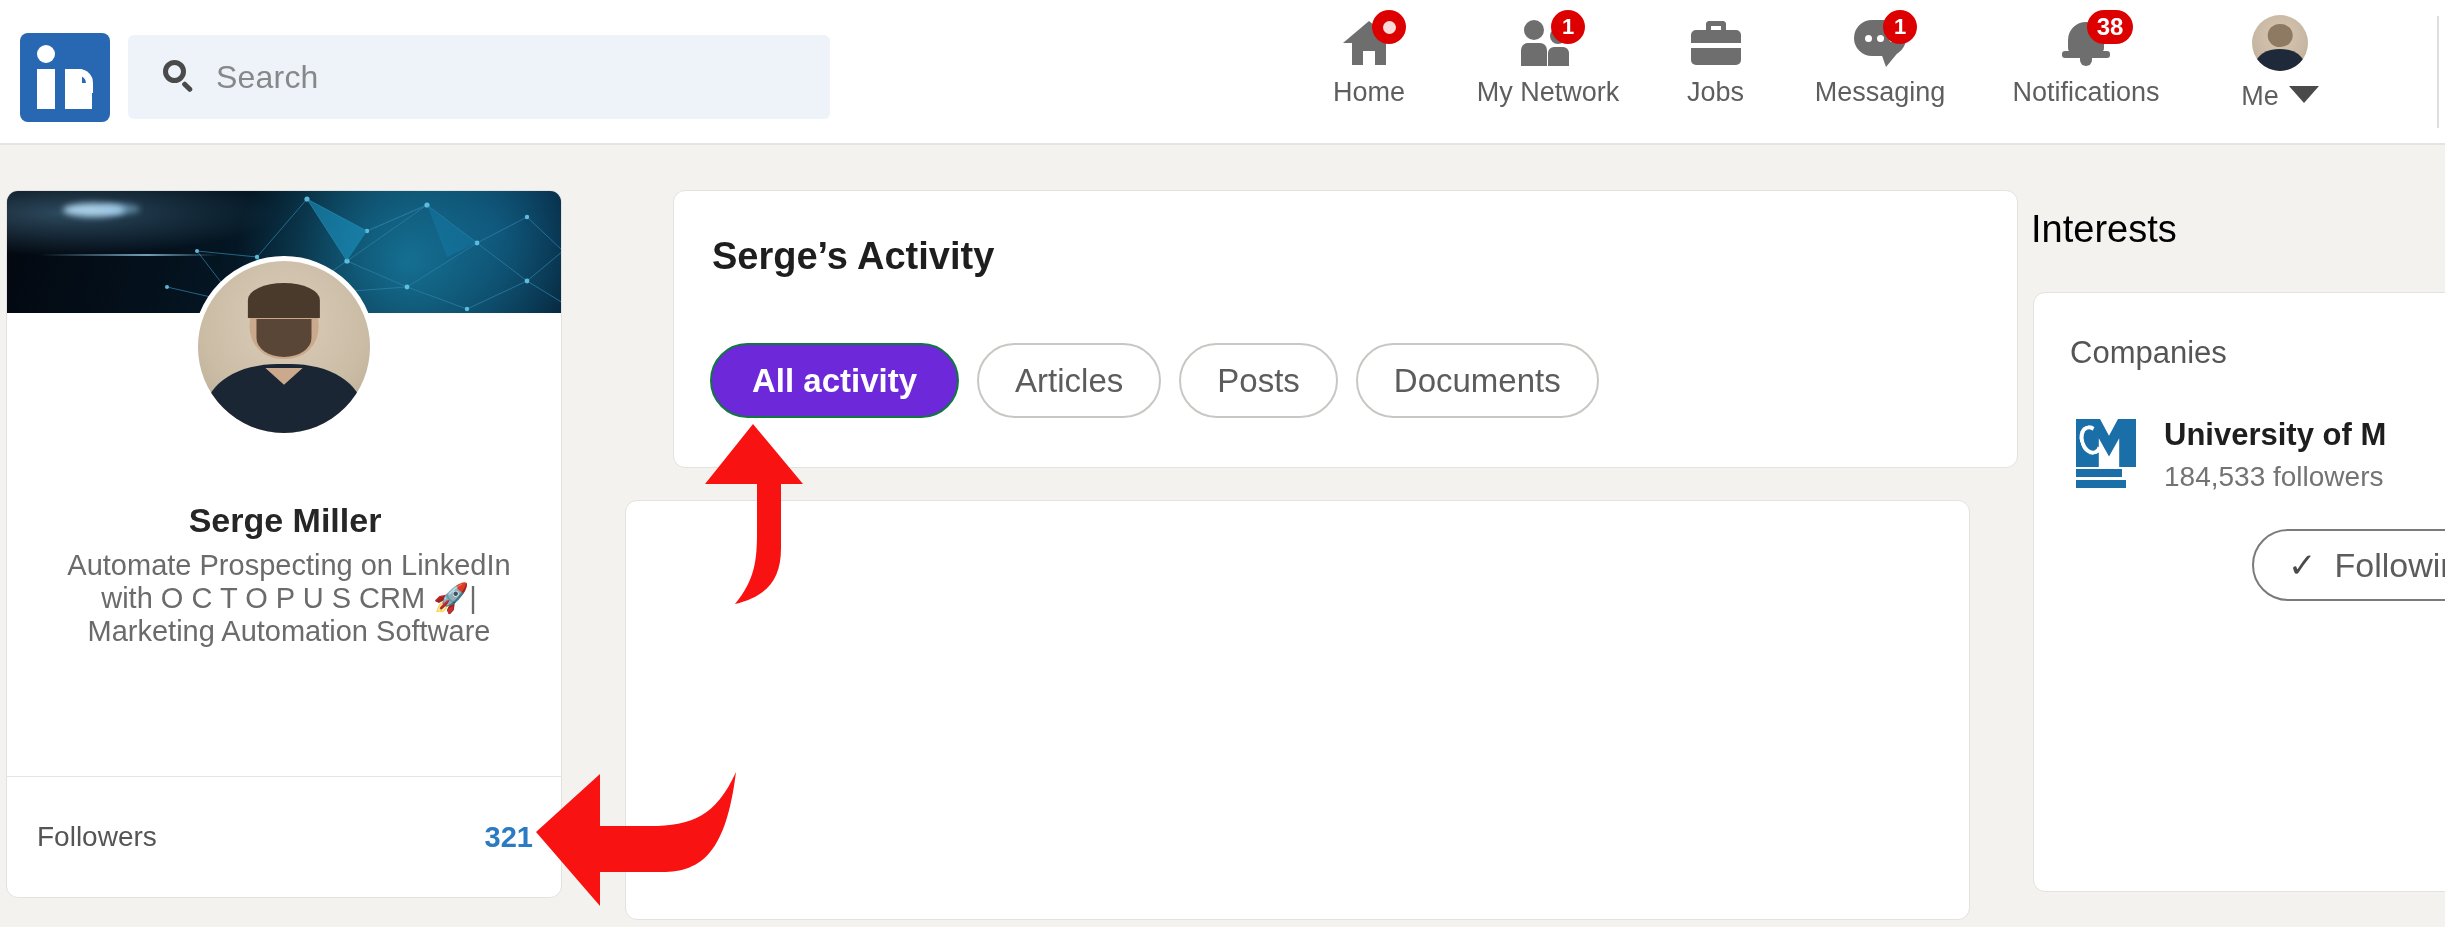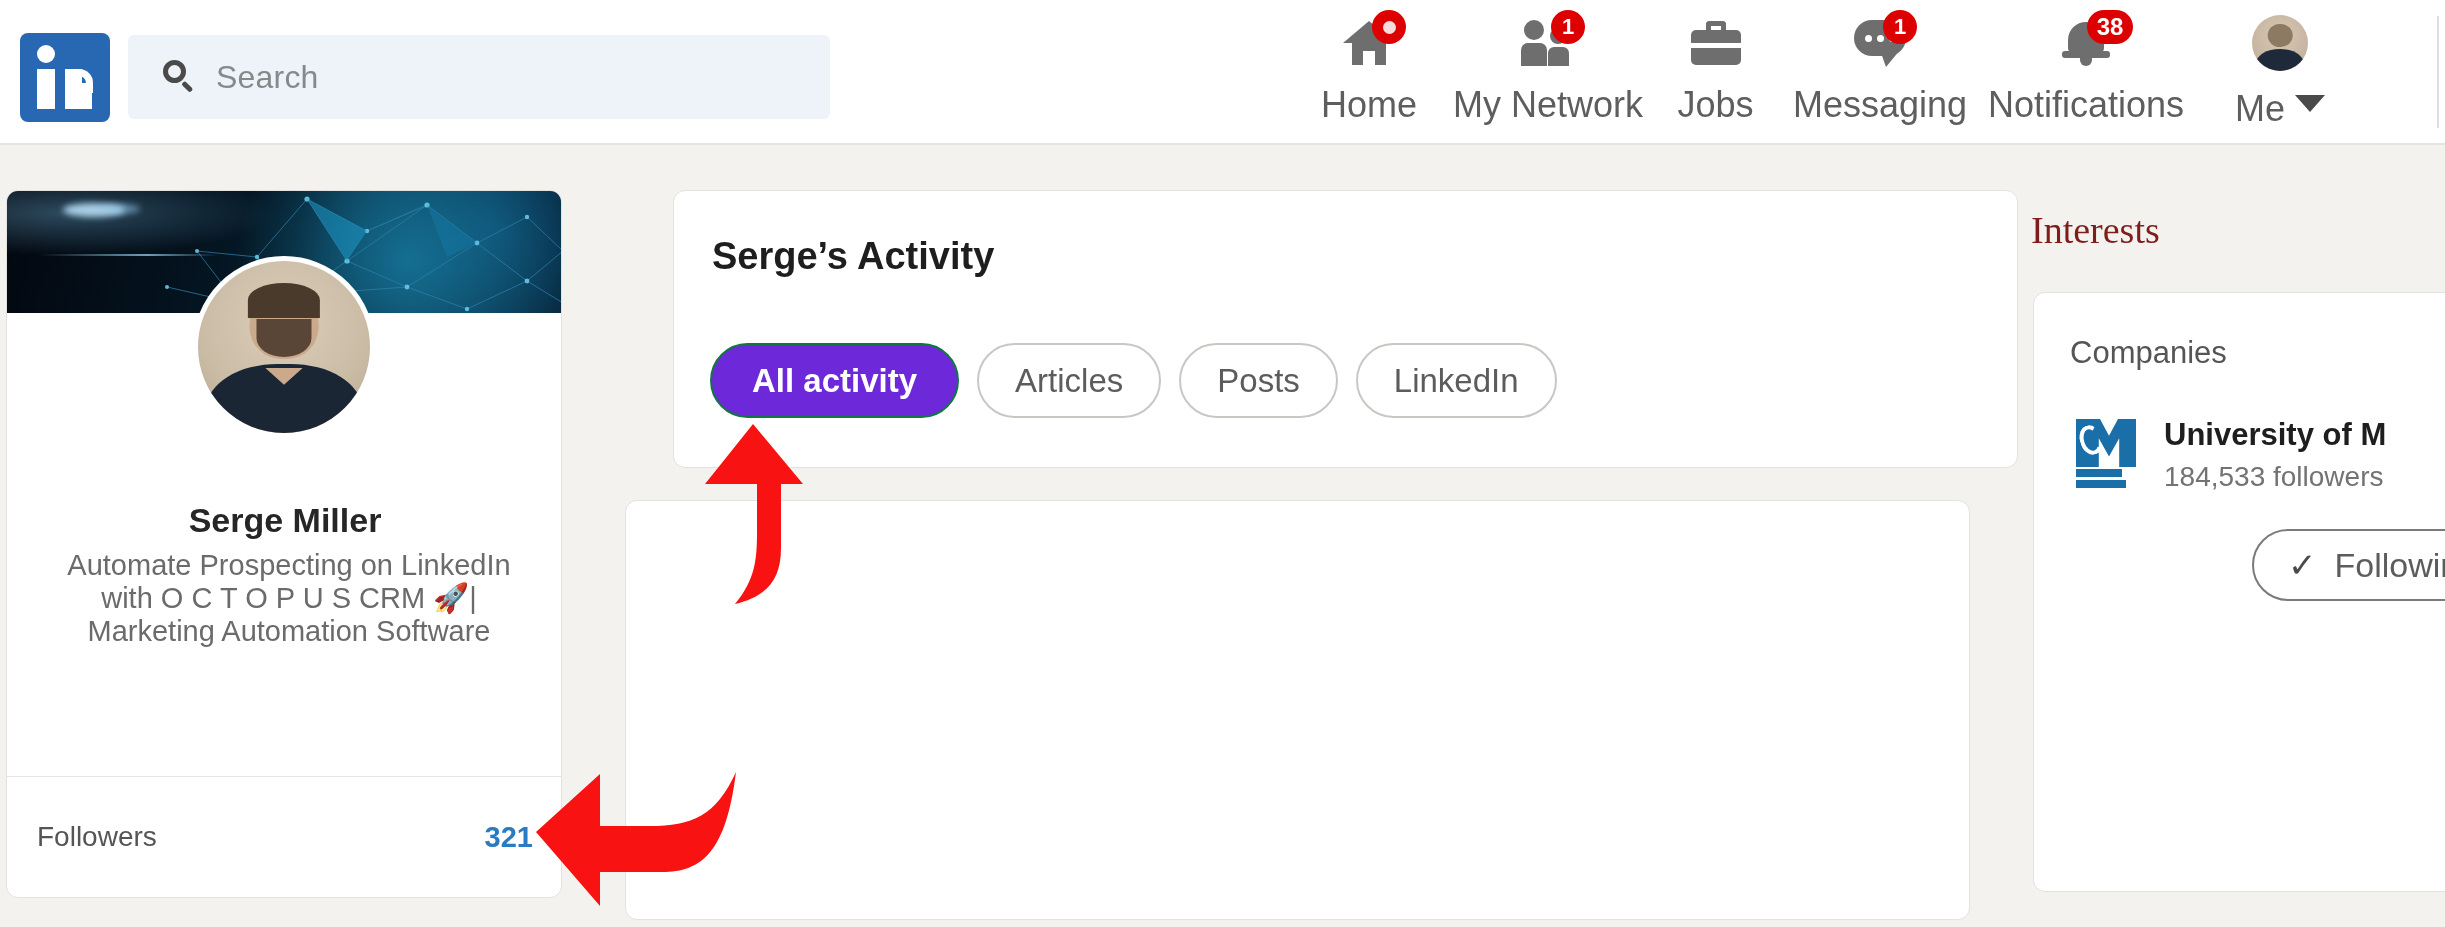--- a/index.html
+++ b/index.html
@@ -89,22 +89,22 @@
     display: flex; flex-direction: column;
     align-items: center;
     padding-top: 14px;
   }
   .nav-icon-wrap {
     position: relative;
     width: 90px; height: 58px;
     display: flex; align-items: center; justify-content: center;
   }
   .nav-label {
-    font-size: 36px; color: #5E5E5E; white-space: nowrap;
-    margin-top: 12px;
+    font-size: 27px; color: #5E5E5E; white-space: nowrap;
+    margin-top: 5px;
   }
   .badge {
     position: absolute;
     background: #DD0000;
     color: #fff;
     border-radius: 50%;
     display: flex; align-items: center; justify-content: center;
     font-size: 22px; font-weight: bold;
     line-height: 1;
   }
@@ -331,21 +331,21 @@
     position: absolute; left: 625px; top: 500px;
     width: 1345px; height: 420px;
     background: #fff;
     border: 1px solid #E3E2E0;
     border-radius: 12px;
   }
 
   
   .interests-title {
     position: absolute; left: 2031px; top: 208px;
-    font-size: 38px; color: #7f1d1d; font-family: Liberation Serif, serif;
+    font-size: 38px; color: #000000;
   }
   .interests-card {
     position: absolute; left: 2033px; top: 292px;
     width: 500px; height: 600px;
     background: #fff;
     border: 1px solid #E3E2E0;
     border-radius: 12px;
     overflow: hidden;
   }
   .companies-label {
@@ -571,21 +571,21 @@
       <span class="followers-count">321</span>
     </div>
   </div>
 
   <div class="activity-card">
     <div class="activity-title">Serge’s Activity</div>
     <div class="pill-row">
       <div class="pill active">All activity</div>
       <div class="pill">Articles</div>
       <div class="pill">Posts</div>
-      <div class="pill">LinkedIn</div>
+      <div class="pill">Documents</div>
     </div>
   </div>
 
   <div class="feed-card"></div>
 
   <div class="interests-title">Interests</div>
 
   <div class="interests-card">
     <div class="companies-label">Companies</div>
 

